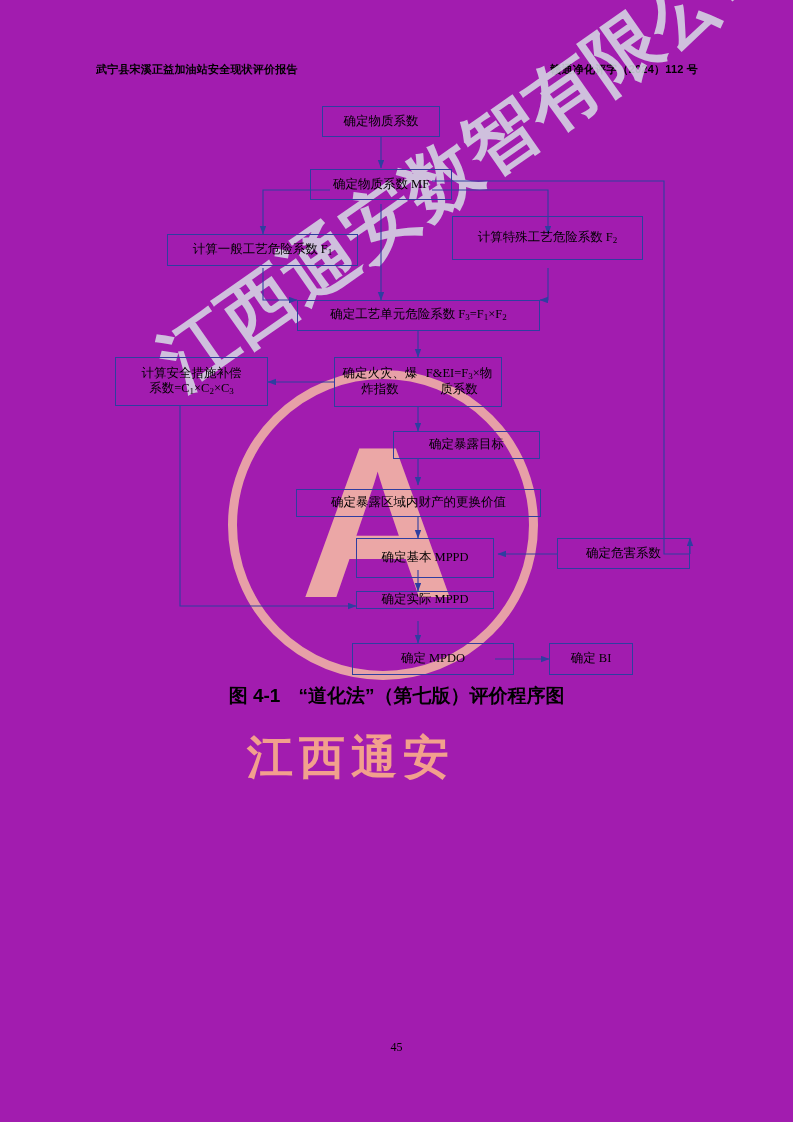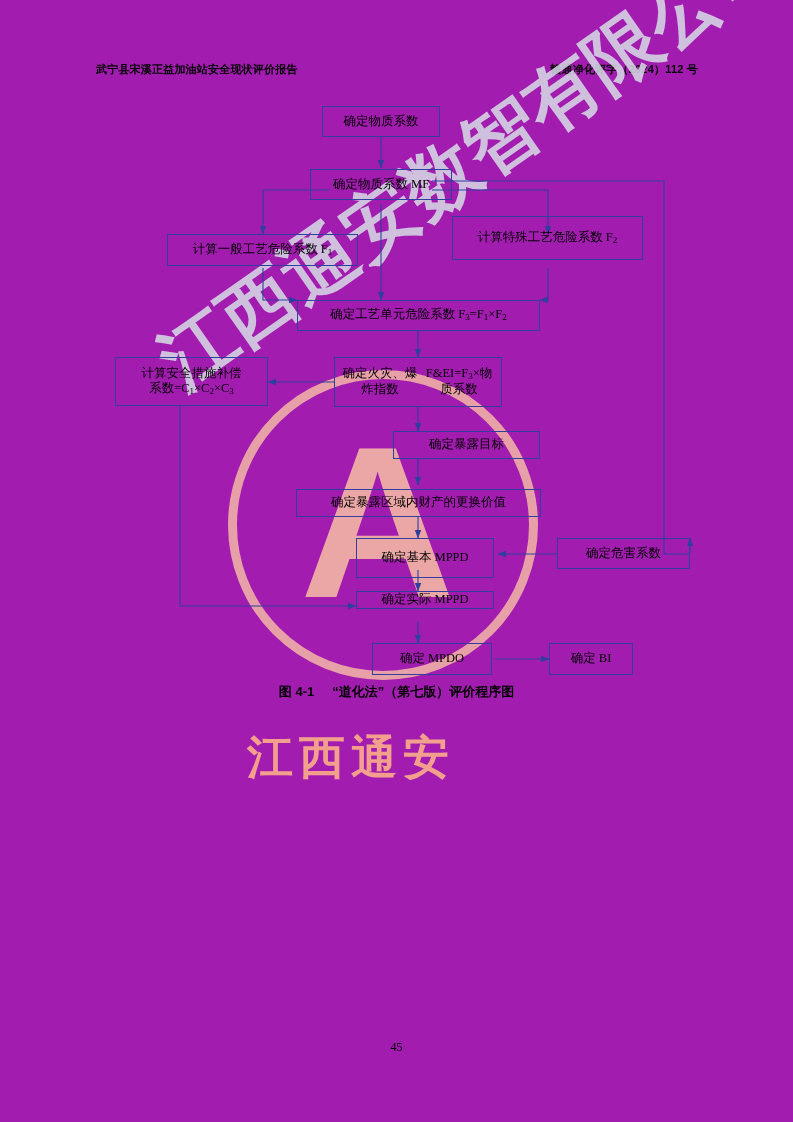--- a/index.html
+++ b/index.html
@@ -121,21 +121,21 @@
     width: 793px; height: 1122px;
     z-index: 2;
   }
 
   .caption {
     position: absolute;
     left: 0;
     top: 683px;
     width: 793px;
     text-align: center;
-    font-size: 13px;
+    font-size: 19px;
     font-weight: bold;
     color: #000;
     font-family: "Liberation Sans", sans-serif;
     z-index: 4;
   }
   .caption .cap-num { margin-right: 18px; }
 
   .page-number {
     position: absolute;
     left: 0;
@@ -254,21 +254,21 @@
     </div>
 
     <div class="node" style="left:557px; top:538px; width:133px; height:31px;">
       <span>确定危害系数</span>
     </div>
 
     <div class="node" style="left:356px; top:591px; width:138px; height:18px;">
       <span>确定实际 MPPD</span>
     </div>
 
-    <div class="node" style="left:372px; top:643px; width:120px; height:32px;">
+    <div class="node" style="left:352px; top:643px; width:162px; height:32px;">
       <span>确定 MPDO</span>
     </div>
 
     <div class="node" style="left:549px; top:643px; width:84px; height:32px;">
       <span>确定 BI</span>
     </div>
 
   </div>
 
   <div class="caption">

